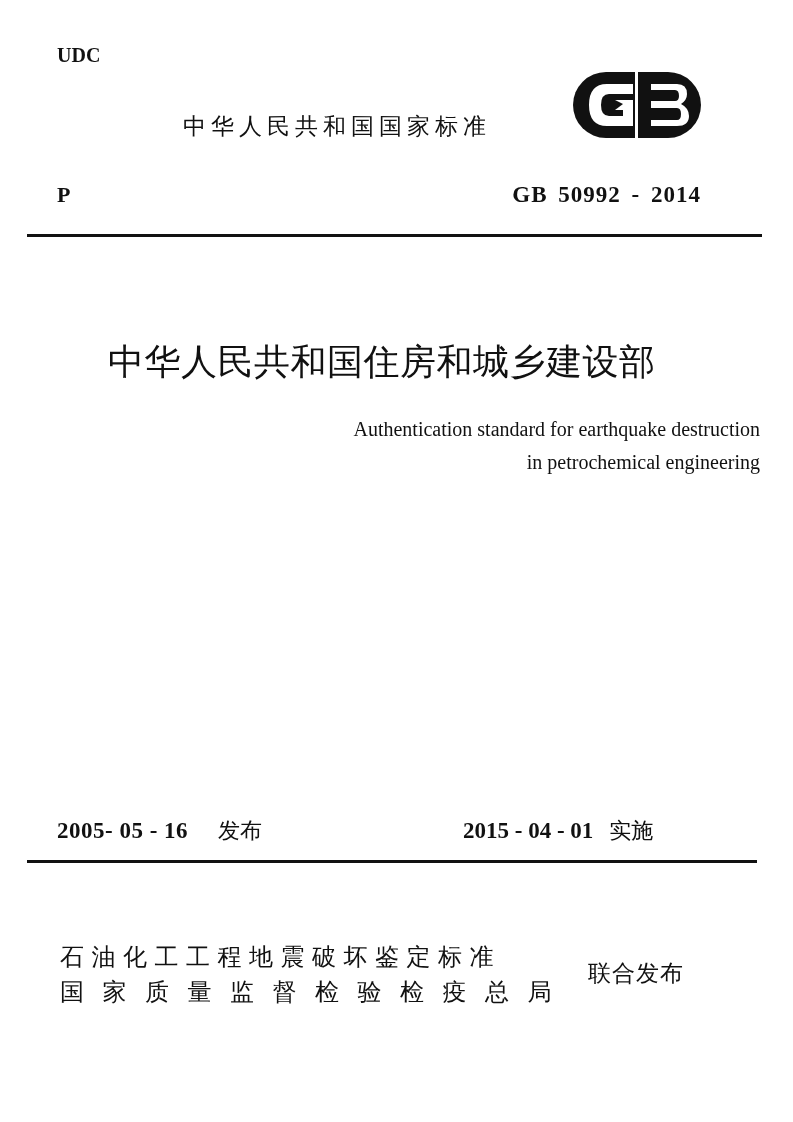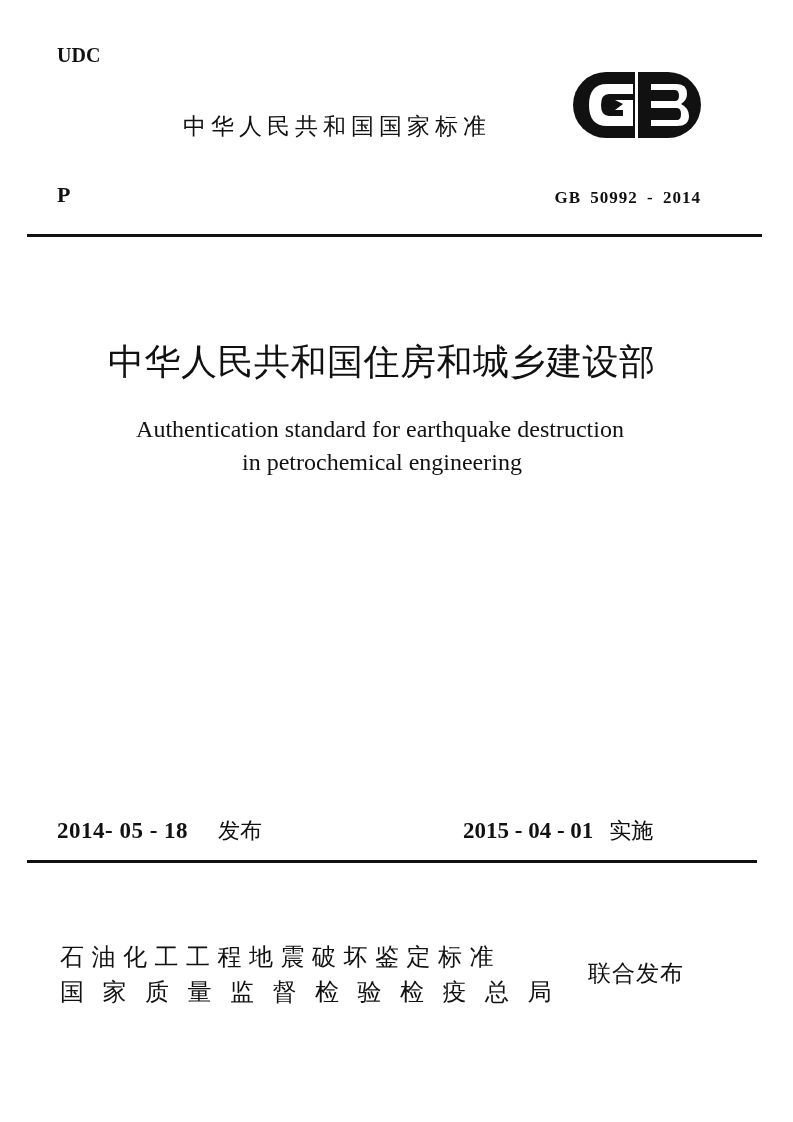--- a/index.html
+++ b/index.html
@@ -6,27 +6,27 @@
   body { width: 793px; height: 1122px; position: relative; overflow: hidden; color: #111; }
   .abs { position: absolute; }
   .serif-b { font-family: "Liberation Serif", "DejaVu Serif", serif; font-weight: bold; }
   .sans { font-family: "DejaVu Sans", "Liberation Sans", sans-serif; }
   .serif { font-family: "Liberation Serif", "DejaVu Serif", serif; }
 
   #udc { left: 57px; top: 44px; font-size: 20px; }
   #national-std { left: 183px; top: 111px; font-size: 23px; letter-spacing: 5px; }
   #gb-logo { left: 571px; top: 70px; width: 132px; height: 70px; }
   #classification { left: 57px; top: 182px; font-size: 22px; }
-  #std-number { right: 92px; top: 188px; font-size: 17px; letter-spacing: 1px; word-spacing: 4px; }
+  #std-number { right: 92px; top: 182px; font-size: 23px; letter-spacing: 1px; word-spacing: 4px; }
   .rule { left: 27px; width: 735px; height: 3px; background: #111; }
   #rule-top { top: 234px; }
   #rule-bottom { top: 860px; left: 27px; width: 730px; }
 
   #title-cn { left: 108px; top: 338px; font-size: 36px; letter-spacing: 0.5px; font-weight: normal; }
-  #title-en { left: 0; width: 760px; top: 413px; text-align: center; font-size: 24px; line-height: 33px; padding-left: 0px; }
+  #title-en { left: 0; width: 760px; top: 413px; text-align: right; font-size: 20px; line-height: 33px; padding-left: 0px; }
   #title-en div { white-space: nowrap; }
 
   #issue-date { left: 57px; top: 816px; font-size: 23px; }
   #issue-date .d { letter-spacing: 0.5px; }
   #issue-date .lbl { margin-left: 30px; font-weight: normal; }
   #impl-date { left: 463px; top: 816px; font-size: 23px; }
   #impl-date .lbl { margin-left: 16px; font-weight: normal; }
   .cnlbl { font-family: "DejaVu Sans", "Liberation Sans", sans-serif; font-size: 22px; }
 
   #issuers { left: 60px; top: 940px; font-size: 24px; line-height: 35px; letter-spacing: 7.5px; }
@@ -63,21 +63,21 @@
 <div class="abs rule" id="rule-top"></div>
 
 <div class="abs serif" id="title-cn">中华人民共和国住房和城乡建设部</div>
 
 <div class="abs serif" id="title-en">
   <div style="padding-left:0px;">Authentication standard for earthquake destruction</div>
   <div style="padding-left:4px;">in petrochemical engineering</div>
 </div>
 
 <div class="abs serif-b" id="issue-date">
-  <span class="d">2014- 05 - 18</span><span class="lbl cnlbl">发布</span>
+  <span class="d">2005- 05 - 16</span><span class="lbl cnlbl">发布</span>
 </div>
 
 <div class="abs serif-b" id="impl-date">
   <span>2015 - 04 - 01</span><span class="lbl cnlbl">实施</span>
 </div>
 
 <div class="abs rule" id="rule-bottom"></div>
 
 <div class="abs sans" id="issuers">
   <div>石油化工工程地震破坏鉴定标准</div>

